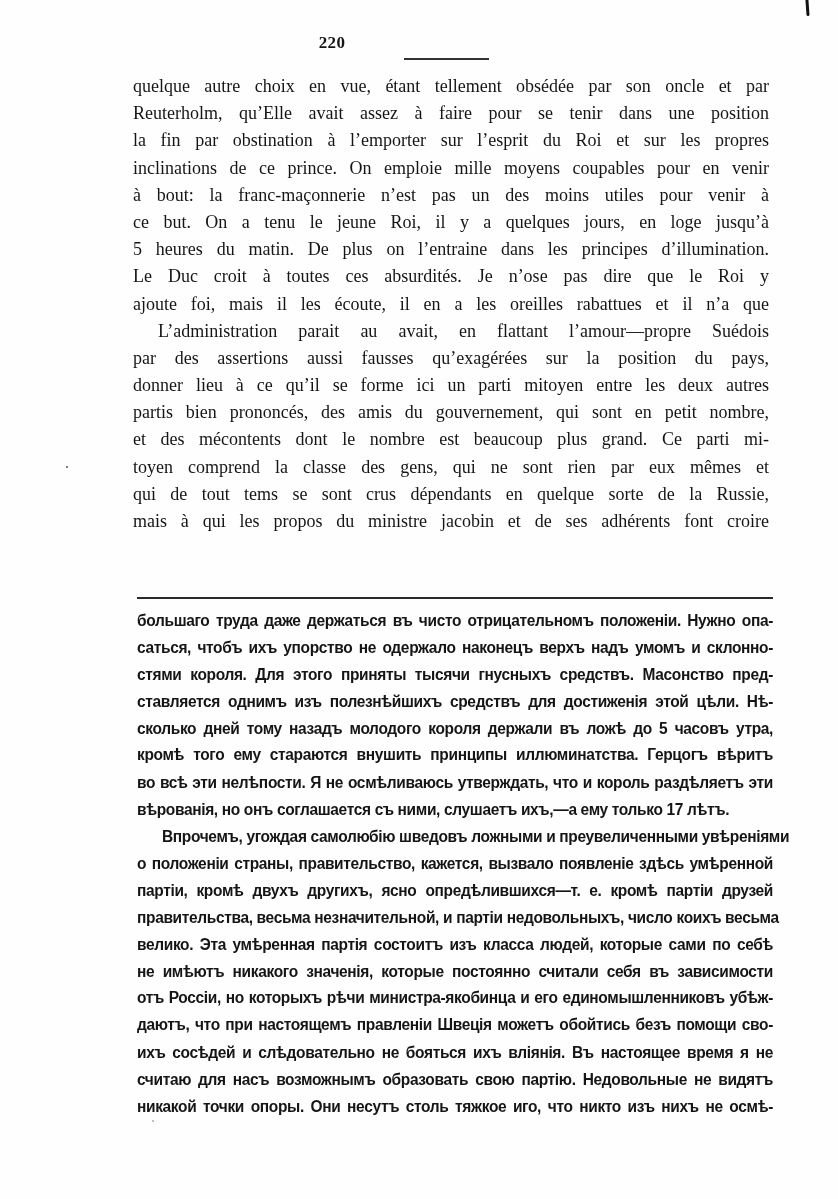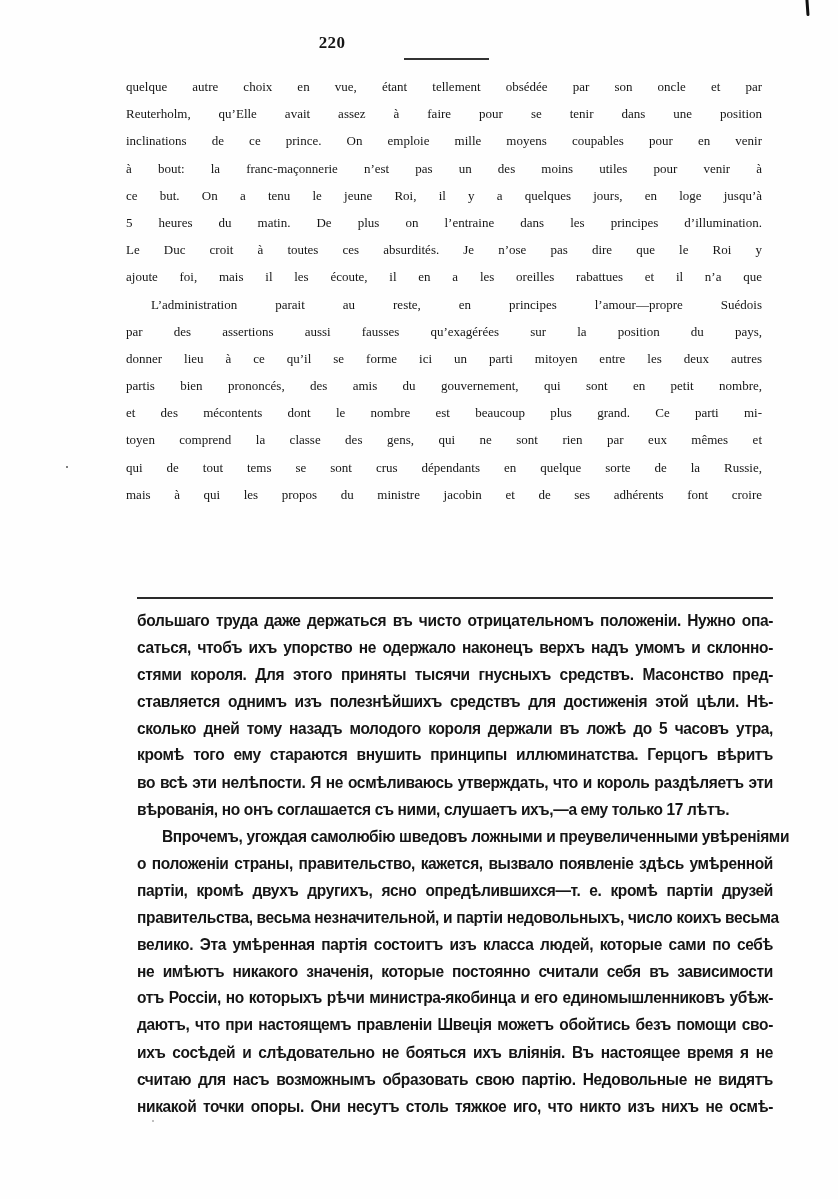--- a/index.html
+++ b/index.html
@@ -3,21 +3,21 @@
 <meta charset="utf-8">
 <style>
   html, body { margin: 0; padding: 0; background: #ffffff; }
   body { width: 838px; height: 1199px; position: relative; overflow: hidden; color: #151515; }
   .page { position: absolute; left: 0; top: 0; width: 838px; height: 1199px; background: #fefefe; }
   .corner-mark { position: absolute; left: 806px; top: 0; width: 3px; height: 16px; background: #111; border-radius: 0 0 2px 2px; transform: skewX(4deg); }
   .stray-dot { position: absolute; left: 66px; top: 466px; width: 2px; height: 2px; background: #555; border-radius: 50%; }
   .stray-dot2 { position: absolute; left: 152px; top: 1120px; width: 2px; height: 2px; background: #aaa; border-radius: 50%; }
   .page-number { position: absolute; left: 0; width: 664px; top: 33px; text-align: center; font-family: "Liberation Serif", serif; font-weight: bold; font-size: 17px; letter-spacing: 0.3px; }
   .page-number-rule { position: absolute; left: 404px; top: 58px; width: 85px; height: 2px; background: #333; }
-  .fr { position: absolute; left: 126px; top: 73px; width: 636px; font-family: "Liberation Serif", serif; font-size: 13px; line-height: 27.2px; }
+  .fr { position: absolute; left: 133px; top: 73px; width: 636px; font-family: "Liberation Serif", serif; font-size: 18px; line-height: 27.2px; }
   .fr .line, .ru .line { display: block; text-align: justify; text-align-last: justify; white-space: nowrap; height: 27.2px; }
   .fr .line.last, .ru .line.last { text-align-last: left; }
   .fr .line.indent, .ru .line.indent { padding-left: 25px; }
   .fr .line { font-weight: normal; }
   .separator { position: absolute; left: 137px; top: 597px; width: 636px; height: 2px; background: #2a2a2a; }
   .ru { position: absolute; left: 137px; top: 607px; width: 636px; font-family: "Liberation Sans", sans-serif; font-size: 15.5px; font-weight: bold; line-height: 27px; transform: scaleY(1.12); transform-origin: top left; letter-spacing: -0.35px; }
   .ru .line { height: 24.1px; line-height: 24.1px; }
 </style>
 </head>
 <body>
@@ -26,27 +26,28 @@
   <div class="corner-mark"></div>
   <div class="stray-dot"></div>
   <div class="stray-dot2"></div>
 
   <div class="page-number">220</div>
   <div class="page-number-rule"></div>
 
   <div class="fr">
     <span class="line">quelque autre choix en vue, étant tellement obsédée par son oncle et par</span>
     <span class="line">Reuterholm, qu’Elle avait assez à faire pour se tenir dans une position</span>
+    <span class="line">la fin par obstination à l’emporter sur l’esprit du Roi et sur les propres</span>
     <span class="line">inclinations de ce prince. On emploie mille moyens coupables pour en venir</span>
     <span class="line">à bout: la franc-maçonnerie n’est pas un des moins utiles pour venir à</span>
     <span class="line">ce but. On a tenu le jeune Roi, il y a quelques jours, en loge jusqu’à</span>
     <span class="line">5 heures du matin. De plus on l’entraine dans les principes d’illumination.</span>
     <span class="line">Le Duc croit à toutes ces absurdités. Je n’ose pas dire que le Roi y</span>
     <span class="line">ajoute foi, mais il les écoute, il en a les oreilles rabattues et il n’a que</span>
-    <span class="line indent">L’administration parait au reste, en principes l’amour—propre Suédois</span>
+    <span class="line indent">L’administration parait au avait, en flattant l’amour—propre Suédois</span>
     <span class="line">par des assertions aussi fausses qu’exagérées sur la position du pays,</span>
     <span class="line">donner lieu à ce qu’il se forme ici un parti mitoyen entre les deux autres</span>
     <span class="line">partis bien prononcés, des amis du gouvernement, qui sont en petit nombre,</span>
     <span class="line">et des mécontents dont le nombre est beaucoup plus grand. Ce parti mi-</span>
     <span class="line">toyen comprend la classe des gens, qui ne sont rien par eux mêmes et</span>
     <span class="line">qui de tout tems se sont crus dépendants en quelque sorte de la Russie,</span>
     <span class="line">mais à qui les propos du ministre jacobin et de ses adhérents font croire</span>
   </div>
 
   <div class="separator"></div>

